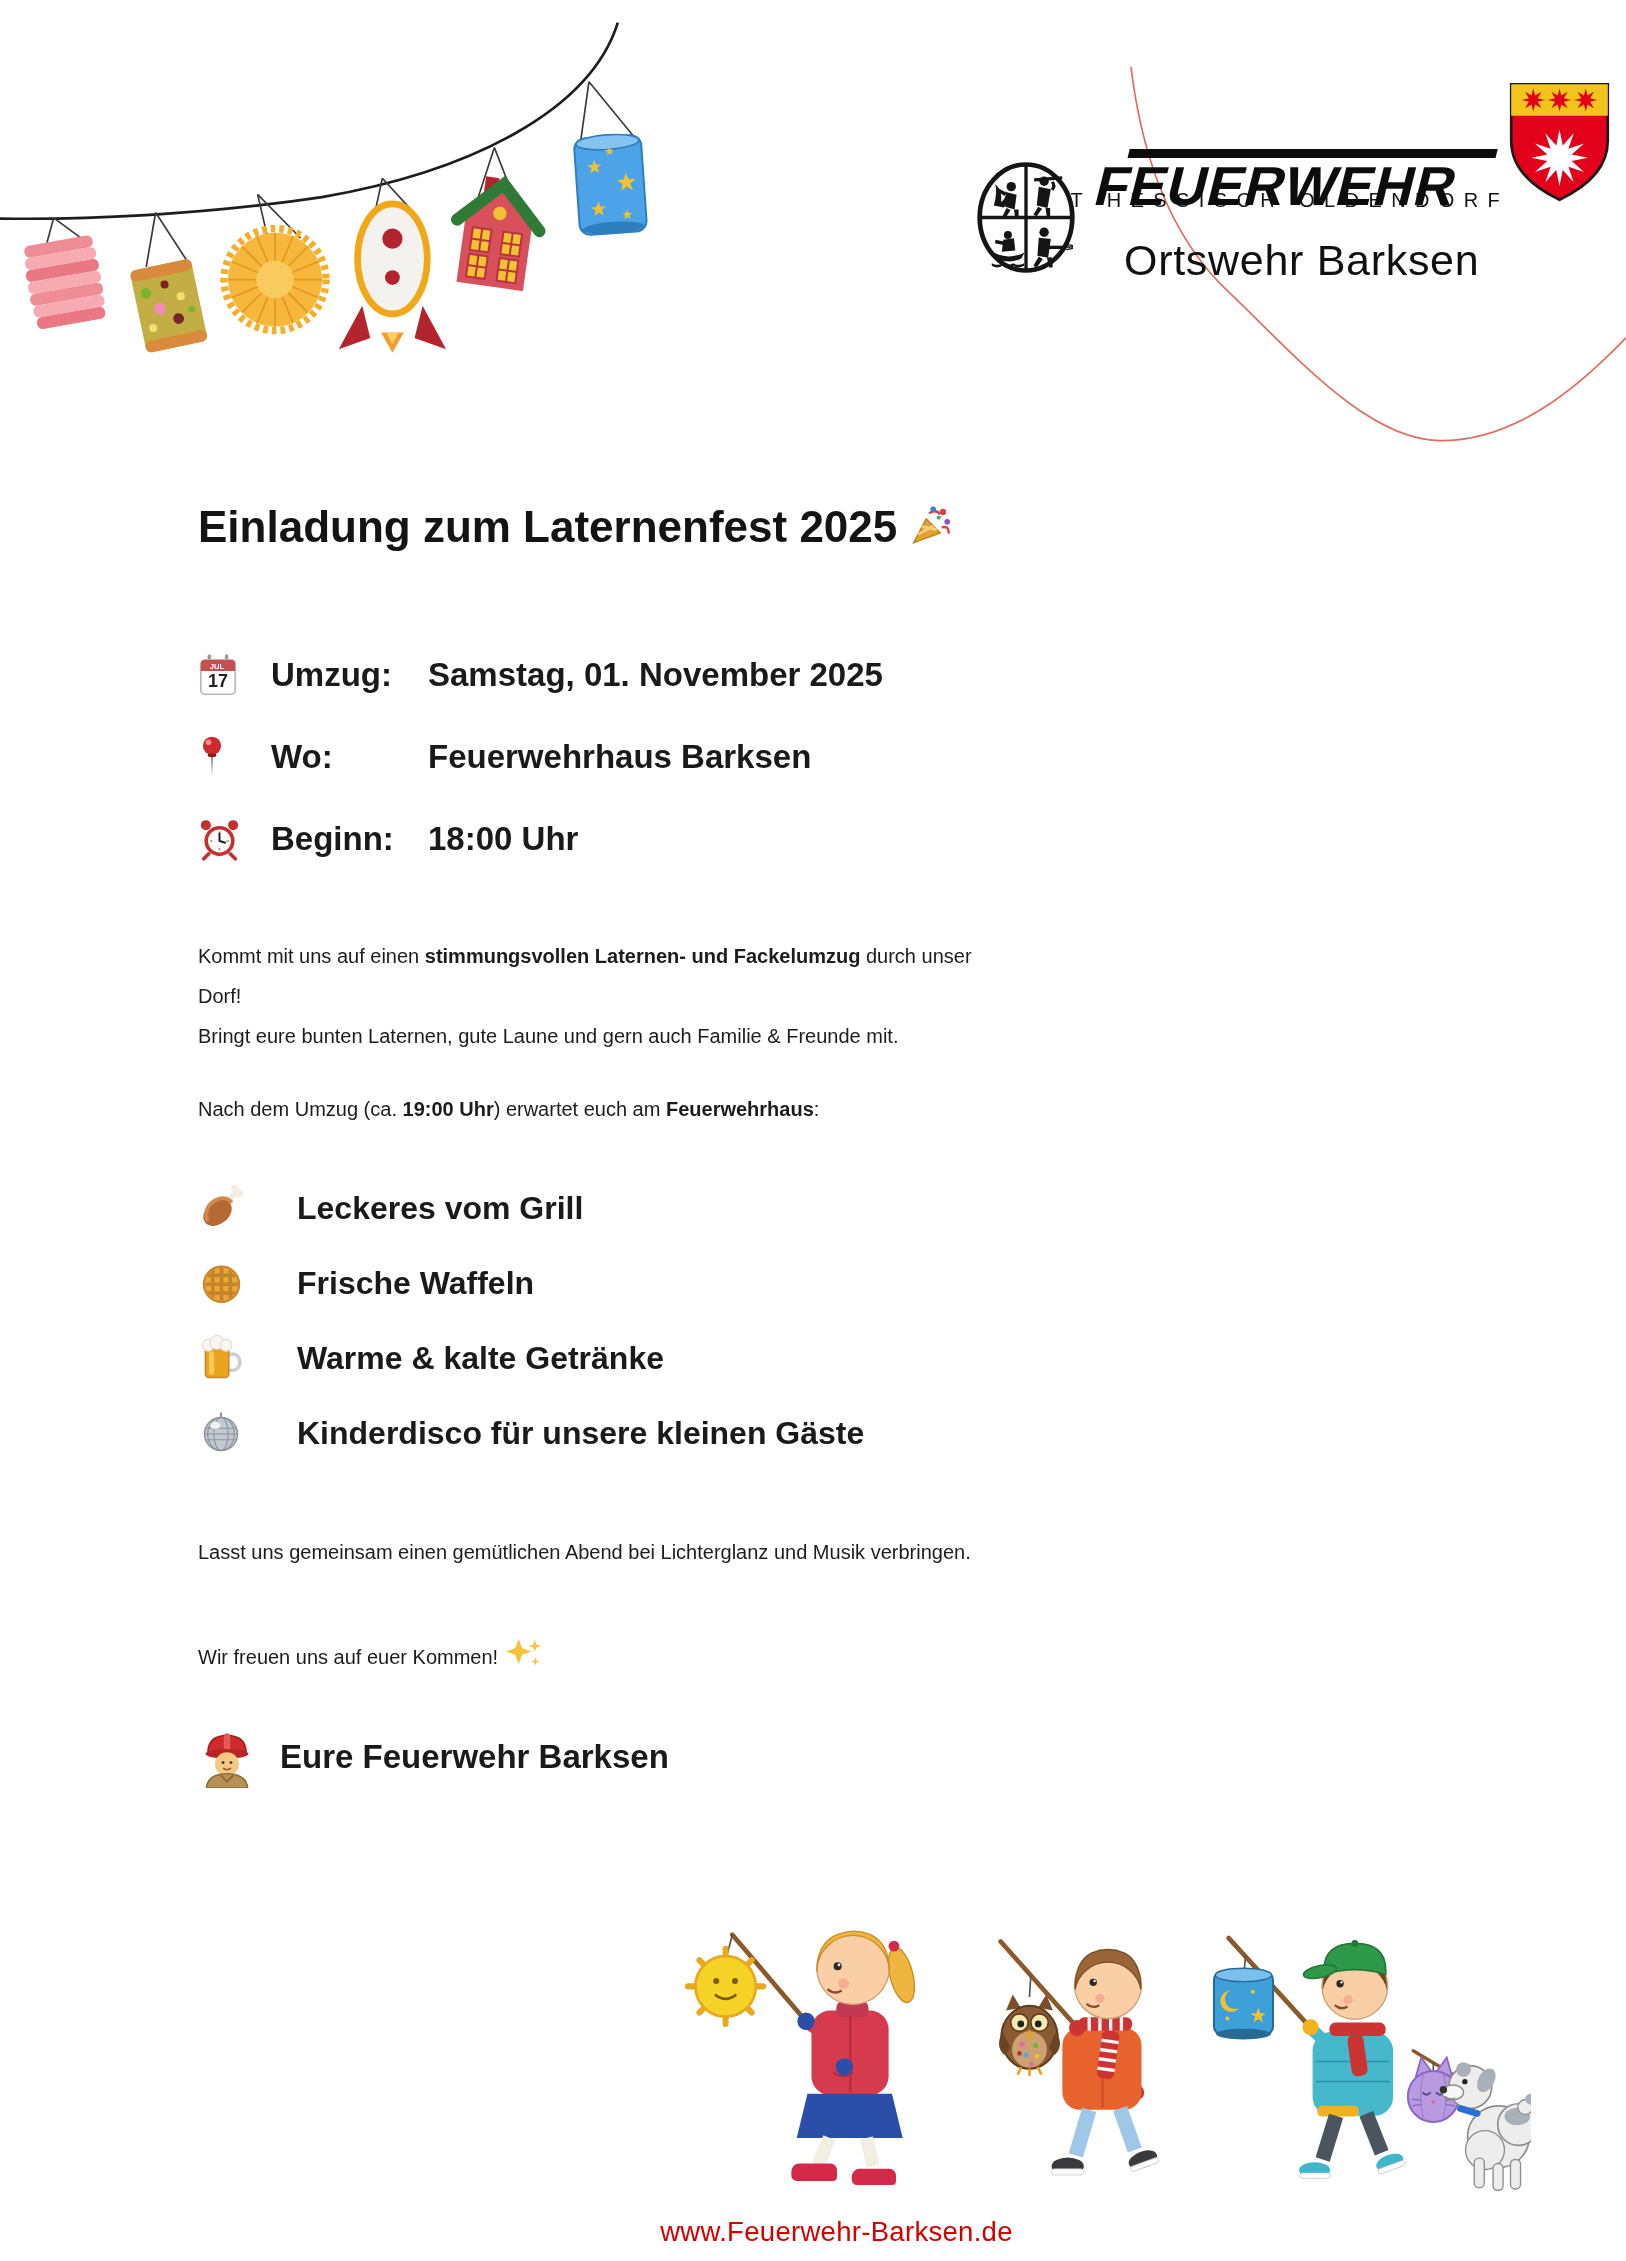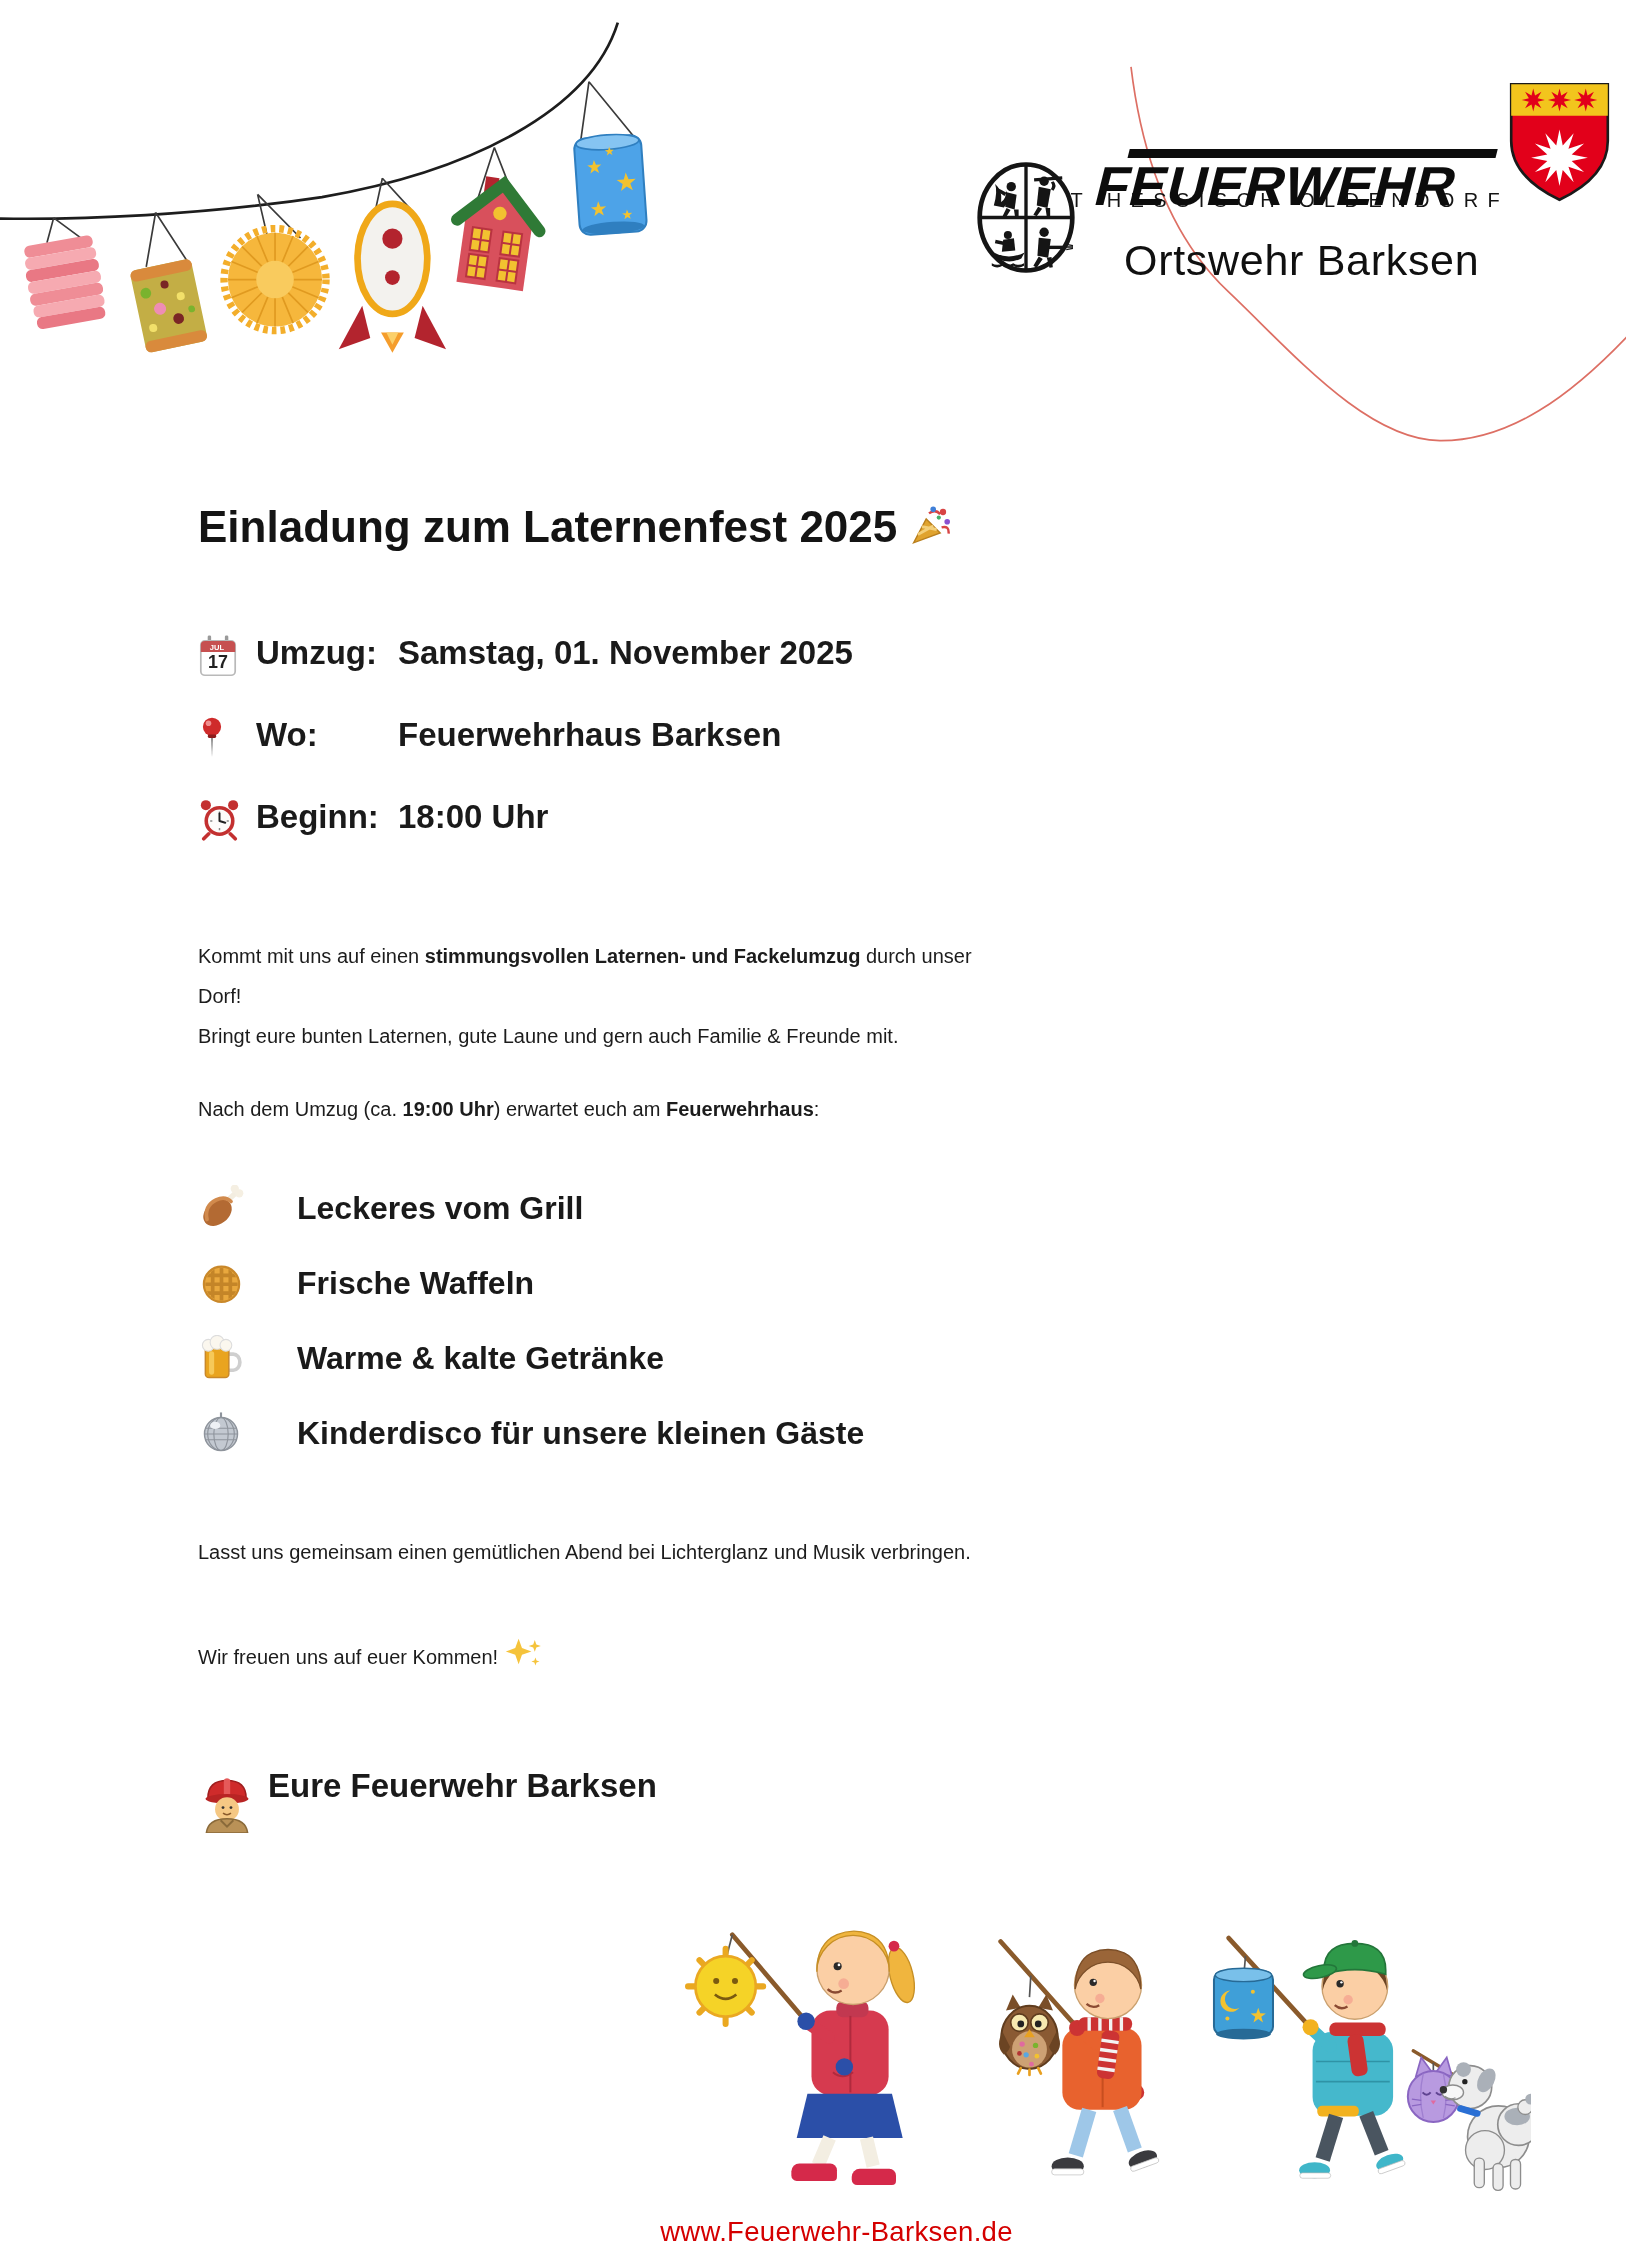--- a/index.html
+++ b/index.html
@@ -33,39 +33,39 @@
   .crest { position:absolute; left:574px; top:20px; width:105px; height:124px; }
 
   
   .title {
     position:absolute; left:198px; top:502px; font-size:44px; font-weight:700;
     color:#141414; white-space:nowrap;
   }
   .title .t-icon { display:inline-block; vertical-align:-5.4px; margin-left:10.7px; }
 
   .details { position:absolute; left:198px; top:634px; width:1275px; }
-  .d-row { display:flex; align-items:flex-start; height:82px; }
+  .d-row { display:flex; align-items:center; height:82px;gap:15px; }
   .d-icon { width:58px; display:flex; align-items:center; }
   .d-label { width:142px; font-size:33px; font-weight:700; }
   .d-value { font-size:33px; font-weight:700; }
 
   .para { position:absolute; left:198px; width:1279px; font-size:20px; line-height:40px; color:#1c1c1c; }
   .p-intro { top:936px; }
   .p-after { top:1089px; }
   .p-lasst { top:1532px; }
   .p-wir   { top:1636px; }
   .para strong { font-weight:700; }
   .inline-icon { display:inline-block; vertical-align:-6.7px; margin-left:6.7px; }
 
   .offerings { position:absolute; left:198px; top:1171px; width:1275px; }
   .o-row { display:flex; align-items:center; height:75px; }
   .o-icon { width:99px; display:flex; align-items:center; }
   .o-label { font-size:32px; font-weight:700; }
 
-  .signature { position:absolute; left:198px; top:1767px; display:flex; height:70px; }
+  .signature { position:absolute; left:198px; top:1722px; display:flex; align-items:center; height:70px;gap:12px; }
   .s-icon { width:70px; display:flex; align-items:center; }
   .s-text { font-size:33px; font-weight:700; }
 
   .illustration { position:absolute; left:638px; top:1871px; width:893px; height:322px; }
 
   .footer { position:absolute; left:0; top:2216px; width:100%; text-align:center;padding-left:46px; }
   .footer a {
     font-size:27.5px; color:#d40000; text-decoration:none; font-weight:400; letter-spacing:0.3px;
   }
 </style>

